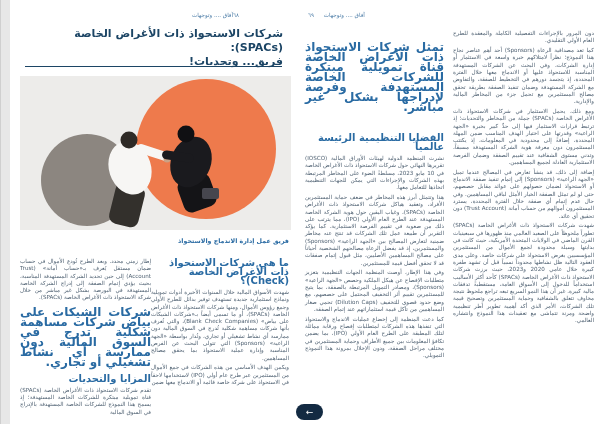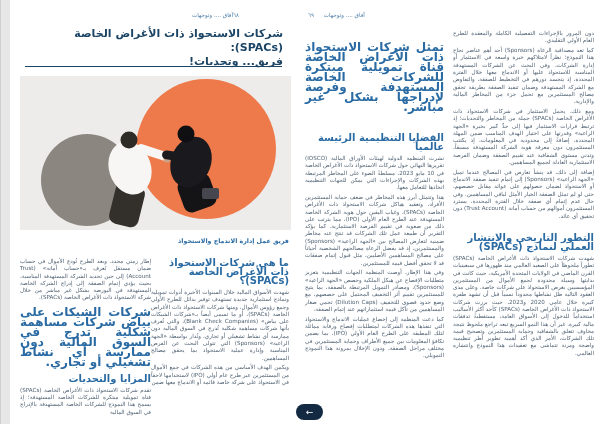--- a/index.html
+++ b/index.html
@@ -77,21 +77,21 @@
           <rect x="142" y="76" width="32" height="9" rx="4.5" fill="#1a1a1e" transform="rotate(8 158 80)"></rect>
           <circle cx="166" cy="58" r="8.5" fill="#101013"></circle>
           <rect x="182" y="112" width="17" height="11" rx="2" fill="#46464e"></rect>
         </g>
       </svg>
     </div>
 
     <div class="abs lp-caption">فريق عمل إدارة الاندماج والاستحواذ</div>
 
     <div class="abs col lp-colA">
-      <div class="h-blue">ما هي شركات الاستحواذ ذات الأغراض الخاصة (SPACs)؟</div>
+      <div class="h-blue">ما هي شركات الاستحواذ ذات الأغراض الخاصة (Check)؟</div>
       <p>شهدت الأسواق المالية خلال السنوات الأخيرة أدوات تمويلية ونماذج استثمارية جديدة تستهدف توفير بدائل للطرح الأولي وجمع رؤوس الأموال، ومنها شركات الاستحواذ ذات الأغراض الخاصة (SPACs)، أو ما تسمى أيضاً بـ«شركات الشيكات على بياض» (Blank Check Companies)، والتي تُعرف بأنها شركات مساهمة شكلية تُدرج في السوق المالية دون ممارسة أي نشاط تشغيلي أو تجاري، وتُدار بواسطة «الجهة الراعية» (Sponsors) التي تتولى البحث عن الفرص المناسبة وإدارة عملية الاستحواذ بما يحقق مصالح المساهمين.</p>
       <p>ويكمن الهدف الأساسي من هذه الشركات في جمع الأموال من المستثمرين عبر طرح عام أولي (IPO) لاستخدامها لاحقاً في الاستحواذ على شركة خاصة قائمة أو الاندماج معها ضمن</p>
     </div>
 
     <div class="abs col lp-colB">
       <p>إطار زمني محدد. وبعد الطرح تُودع الأموال في حساب ضمان مستقل يُعرف بـ«حساب أمانة» (Trust Account) إلى حين تحديد الشركة المستهدفة المناسبة، بحيث يؤدي إتمام الصفقة إلى إدراج الشركة الخاصة المستهدفة في البورصة بشكل غير مباشر من خلال شركة الاستحواذ ذات الأغراض الخاصة (SPACs).</p>
       <div class="pullquote">شركات الشيكات على بياض شركات مساهمة شكلية تدرج في السوق المالية دون ممارسة أي نشاط تشغيلي أو تجاري.</div>
       <div class="h-blue">المزايا والتحديات</div>
       <p>تقدم شركات الاستحواذ ذات الأغراض الخاصة (SPACs) قناة تمويلية مبتكرة للشركات الخاصة المستهدفة؛ إذ يسمح هذا النموذج للشركات الخاصة المستهدفة بالإدراج في السوق المالية</p>
     </div>
@@ -111,21 +111,20 @@
       <p>هذا وتتمثل أبرز هذه المخاطر في ضعف حماية المستثمرين الأفراد، وتعقيد هياكل شركات الاستحواذ ذات الأغراض الخاصة (SPACs)، وغياب اليقين حول هوية الشركة الخاصة المستهدفة عند الطرح العام الأولي (IPO)، مما يترتب على ذلك من صعوبة في تقييم الفرصة الاستثمارية. كما يؤكد التقرير أن طبيعة عمل تلك الشركات قد تنتج عنه مخاطر ضمنية لتعارض المصالح بين «الجهة الراعية» (Sponsors) والمستثمرين، إذ قد يفضل الرعاة مصالحهم الشخصية أحياناً على مصالح المساهمين الأصليين، مثل قبول إتمام صفقات قد لا تحقق أفضل قيمة للمستثمرين.</p>
       <p>وفي هذا الإطار، أوصت المنظمة الجهات التنظيمية بتعزيز متطلبات الإفصاح عن هيكل الملكية وحصص «الجهة الراعية» (Sponsors)، ومصادر التمويل المرتبطة بالصفقة، بما يتيح للمستثمرين تقييم أثر التخفيف المحتمل على حصصهم، مع وضع حدود قصوى للتخفيف (Dilution Caps) تحمي صغار المساهمين من تآكل قيمة استثماراتهم عند إتمام الصفقة.</p>
       <p>كما دعت المنظمة إلى إخضاع عمليات الاندماج والاستحواذ التي تنفذها هذه الشركات لمتطلبات إفصاح ورقابة مماثلة لتلك المطبقة على الطرح العام الأولي (IPO)، بما يضمن تكافؤ المعلومات بين جميع الأطراف وحماية المستثمرين في مختلف مراحل الصفقة، ودون الإخلال بمرونة هذا النموذج التمويلي.</p>
     </div>
 
     <div class="abs col rp-colR">
       <p>دون المرور بالإجراءات التفصيلية الكاملة والمعقدة للطرح العام الأولي التقليدي.</p>
       <p>كما تعد مصداقية الرعاة (Sponsors) أحد أهم عناصر نجاح هذا النموذج؛ نظراً لامتلاكهم خبرة واسعة في الاستثمار أو إدارة الشركات، وفي البحث عن الشركات المستهدفة المناسبة للاستحواذ عليها أو الاندماج معها خلال الفترة المحددة، إذ يتجسد دورهم في التخطيط للصفقة، والتفاوض مع الشركة المستهدفة وضمان تنفيذ الصفقة بطريقة تحقق مصالح المستثمرين مع تحمل جزء من المخاطر المالية والإدارية.</p>
       <p>ومع ذلك، يحمل الاستثمار في شركات الاستحواذ ذات الأغراض الخاصة (SPACs) جملة من المخاطر والتحديات؛ إذ ترتبط قرارات الاستثمار فيها إلى حدٍّ كبير بخبرة «الجهة الراعية» وقدرتها على اختيار الهدف المناسب ضمن المهلة المحددة، إضافةً إلى محدودية في المعلومات، إذ يكتتب المستثمرون دون معرفة هوية الشركة المستهدفة مسبقاً، وتدني مستوى الشفافية عند تقييم الصفقة وضمان الفرصة الاستثمارية العادلة لجميع المساهمين.</p>
       <p>إضافة إلى ذلك، قد ينشأ تعارض في المصالح عندما تميل «الجهة الراعية» (Sponsors) إلى إتمام تنفيذ صفقة الاندماج أو الاستحواذ لضمان حصولهم على عوائد مقابل حصصهم، حتى لو لم تمثل الصفقة الخيار الأمثل لباقي المساهمين. وفي حال عدم إتمام أي صفقة خلال الفترة المحددة، يسترد المستثمرون أموالهم من حساب أمانة (Trust Account) دون تحقيق أي عائد.</p>
-      <div class="h-blue">التطور التاريخي والانتشار العملي لنماذج (SPACs)</div>
       <p>شهدت شركات الاستحواذ ذات الأغراض الخاصة (SPACs) تطوراً ملحوظاً على الصعيد العالمي منذ ظهورها في سبعينيات القرن الماضي في الولايات المتحدة الأمريكية، حيث كانت في بدايتها وسيلة محدودة لجمع الأموال من المستثمرين المؤسسيين بغرض الاستحواذ على شركات خاصة. وعلى مدى العقود التالية ظل نشاطها محدوداً نسبياً قبل أن تشهد طفرة كبيرة خلال عامي 2020 و2023، حيث برزت شركات الاستحواذ ذات الأغراض الخاصة (SPACs) كأحد أكثر الأساليب استخداماً للدخول إلى الأسواق العامة، مستقطبةً تدفقات مالية كبيرة. غير أن هذا النمو السريع تبعه تراجع ملحوظ نتيجة مخاوف تتعلق بالشفافية وحماية المستثمرين وتصحيح قيمة تلك الشركات، الأمر الذي أكد أهمية تطوير أطر تنظيمية واضحة ومرنة تتماشى مع تعقيدات هذا النموذج وانتشاره العالمي.</p>
     </div>
   </div>
 
   <div class="abs backbtn">
     <span>←</span>
   </div>
 
 </div>
 

